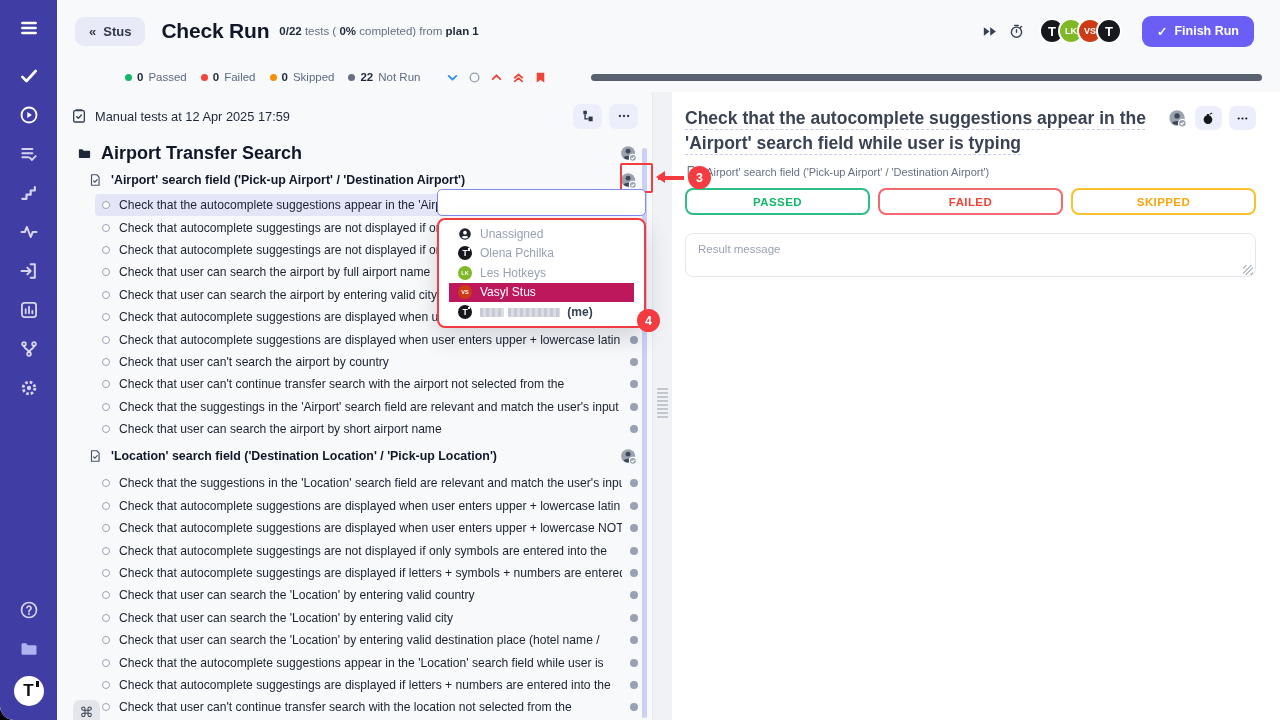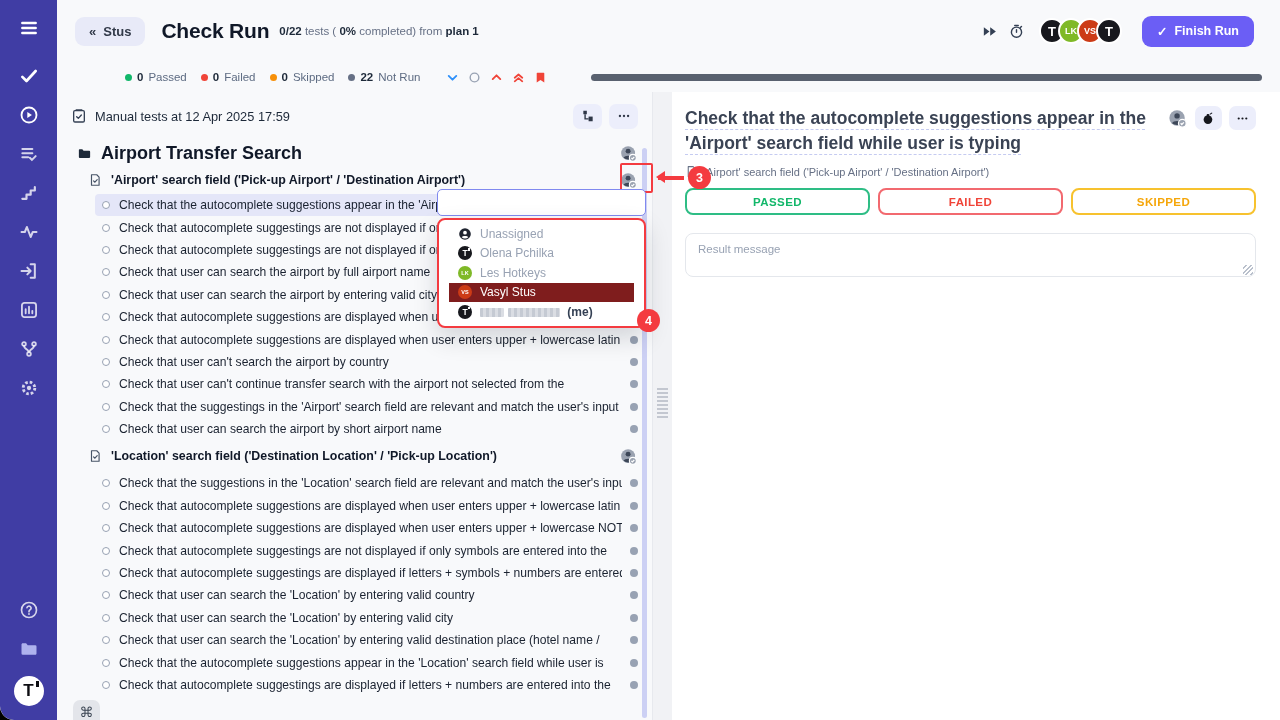--- a/index.html
+++ b/index.html
@@ -123,21 +123,21 @@
 
   
   .dd-wrap { position:absolute; left:437px; top:189px; width:209px; z-index:40; }
   .dd-input { width:100%; height:27px; border:1.5px solid #8089ef; border-radius:5px;
               background:#fff; outline:none; padding:0 8px; font-size:12px;
               font-family:"Liberation Sans",sans-serif; }
   .dd-menu { position:relative; margin-top:2px; background:#fff; border:2.5px solid #f43b40;
              border-radius:8px; padding:4px 10px; box-shadow:0 10px 24px rgba(16,24,40,.16); }
   .dd-item { display:flex; align-items:center; gap:8px; height:19.5px; padding:0 9px;
              font-size:12px; color:#98a2b3; cursor:pointer; }
-  .dd-item.sel { background:#7f1d1d; color:#fff; }
+  .dd-item.sel { background:#be185d; color:#fff; }
   .dd-av { width:14px; height:14px; border-radius:50%; flex:none; display:flex; align-items:center;
            justify-content:center; font-size:5.5px; font-weight:700; color:#fff; }
   .dd-av.tlogo { background:#17181d; font-size:8.5px; font-weight:800; position:relative; }
   .dd-av.tlogo i { position:absolute; top:2px; right:2.5px; width:1.5px; height:2.5px; background:#fff; }
   .dd-me { color:#344054; font-weight:700; }
   .cz { display:inline-block; height:9px; border-radius:1px; margin-right:4px; vertical-align:middle;
         background:repeating-linear-gradient(90deg,#c5cad3 0 3px,#dadde3 3px 6px); }
 
   
   .ann-box3 { position:absolute; left:620px; top:163px; width:33px; height:30px;
@@ -512,20 +512,25 @@
               <span class="gdot"></span>
             </div>
           <div class="trow">
               <span class="radio"></span>
               <span class="tlabel">Check that the autocomplete suggestions appear in the 'Location' search field while user is</span>
               <span class="gdot"></span>
             </div>
           <div class="trow">
               <span class="radio"></span>
               <span class="tlabel">Check that autocomplete suggestings are displayed if letters + numbers are entered into the</span>
+              <span class="gdot"></span>
+            </div>
+          <div class="trow">
+              <span class="radio"></span>
+              <span class="tlabel">Check that user can't continue transfer search with the location not selected from the</span>
               <span class="gdot"></span>
             </div>
         </div>
 
         <div class="lp-scroll"></div>
       </section>
 
       <div class="splitter">
         <span class="grip">
             <i></i>

